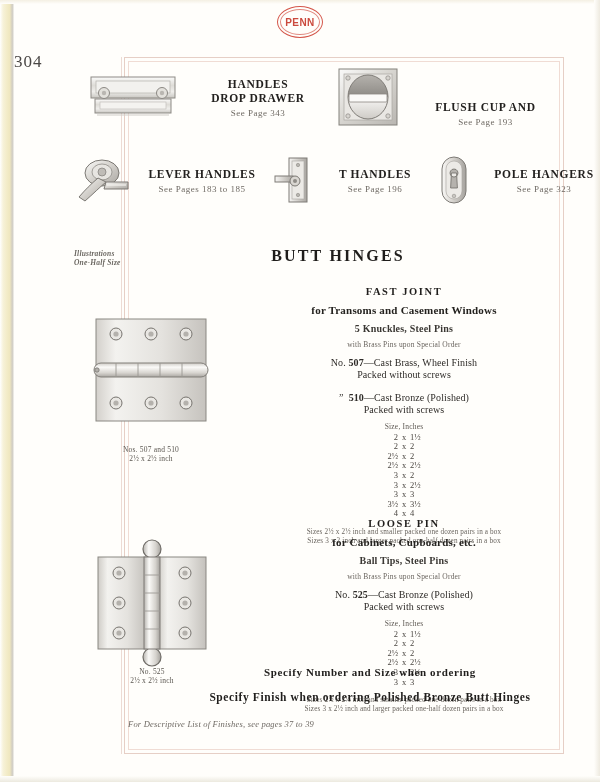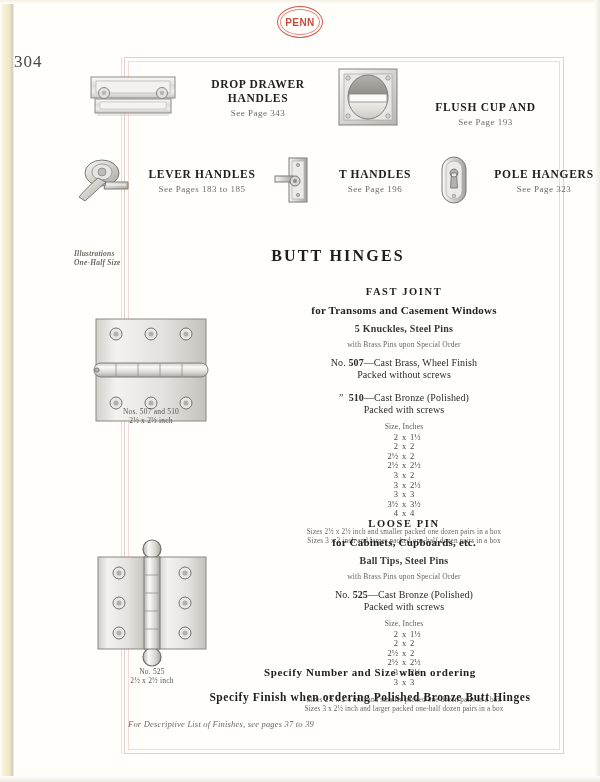--- a/index.html
+++ b/index.html
@@ -193,22 +193,22 @@
           <rect x="10" y="28" width="76" height="14" fill="url(#mtl1)" stroke="#8d8a85" stroke-width="1"></rect>
           <rect x="15" y="31" width="66" height="7" fill="#f4f3f0" stroke="#bdbab5" stroke-width=".6"></rect>
           <circle cx="19" cy="22" r="5.5" fill="#e3e1dc" stroke="#8b8883" stroke-width="1"></circle>
           <circle cx="19" cy="22" r="2.2" fill="#b9b6b1"></circle>
           <circle cx="77" cy="22" r="5.5" fill="#e3e1dc" stroke="#8b8883" stroke-width="1"></circle>
           <circle cx="77" cy="22" r="2.2" fill="#b9b6b1"></circle>
           <line x1="12" y1="44" x2="84" y2="44" stroke="#cfccc7" stroke-width="1"></line>
         </svg>
       </div>
       <div class="prod-txt" style="width:140px;">
+        <div class="prod-title">HANDLES</div>
         <div class="prod-title">DROP DRAWER</div>
-        <div class="prod-title">HANDLES</div>
         <div class="prod-sub">See Page 343</div>
       </div>
     </div>
 
     <div class="prod-cell" style="width:240px;align-items:flex-end;">
       <div class="prod-art" style="width:80px;">
         <svg class="art-svg" width="62" height="60" viewBox="0 0 62 60">
           <defs>
             <linearGradient id="mtl2" x1="0" y1="0" x2="1" y2="1">
               <stop offset="0%" stop-color="#fafaf9"></stop>
@@ -432,21 +432,21 @@
       <g fill="#b4b1ac">
         <circle cx="28" cy="19" r="2.6"></circle>
           <circle cx="63" cy="19" r="2.6"></circle>
           <circle cx="98" cy="19" r="2.6"></circle>
         <circle cx="28" cy="88" r="2.6"></circle>
           <circle cx="63" cy="88" r="2.6"></circle>
           <circle cx="98" cy="88" r="2.6"></circle>
       </g>
     </svg>
   </div>
-  <div class="hinge-cap" style="left:-47px;top:346px;text-align:center;">
+  <div class="hinge-cap" style="left:-47px;top:384px;text-align:center;">
     <div>Nos. 507 and 510</div>
     <div>2½ x 2½ inch</div>
   </div>
 
   <div class="sec-block" style="top:457px;">
     <div class="sec-title">LOOSE PIN</div>
     <div class="sec-sub">for Cabinets, Cupboards, etc.</div>
     <div class="sec-line">Ball Tips, Steel Pins</div>
     <div class="sec-fine">with Brass Pins upon Special Order</div>
 

